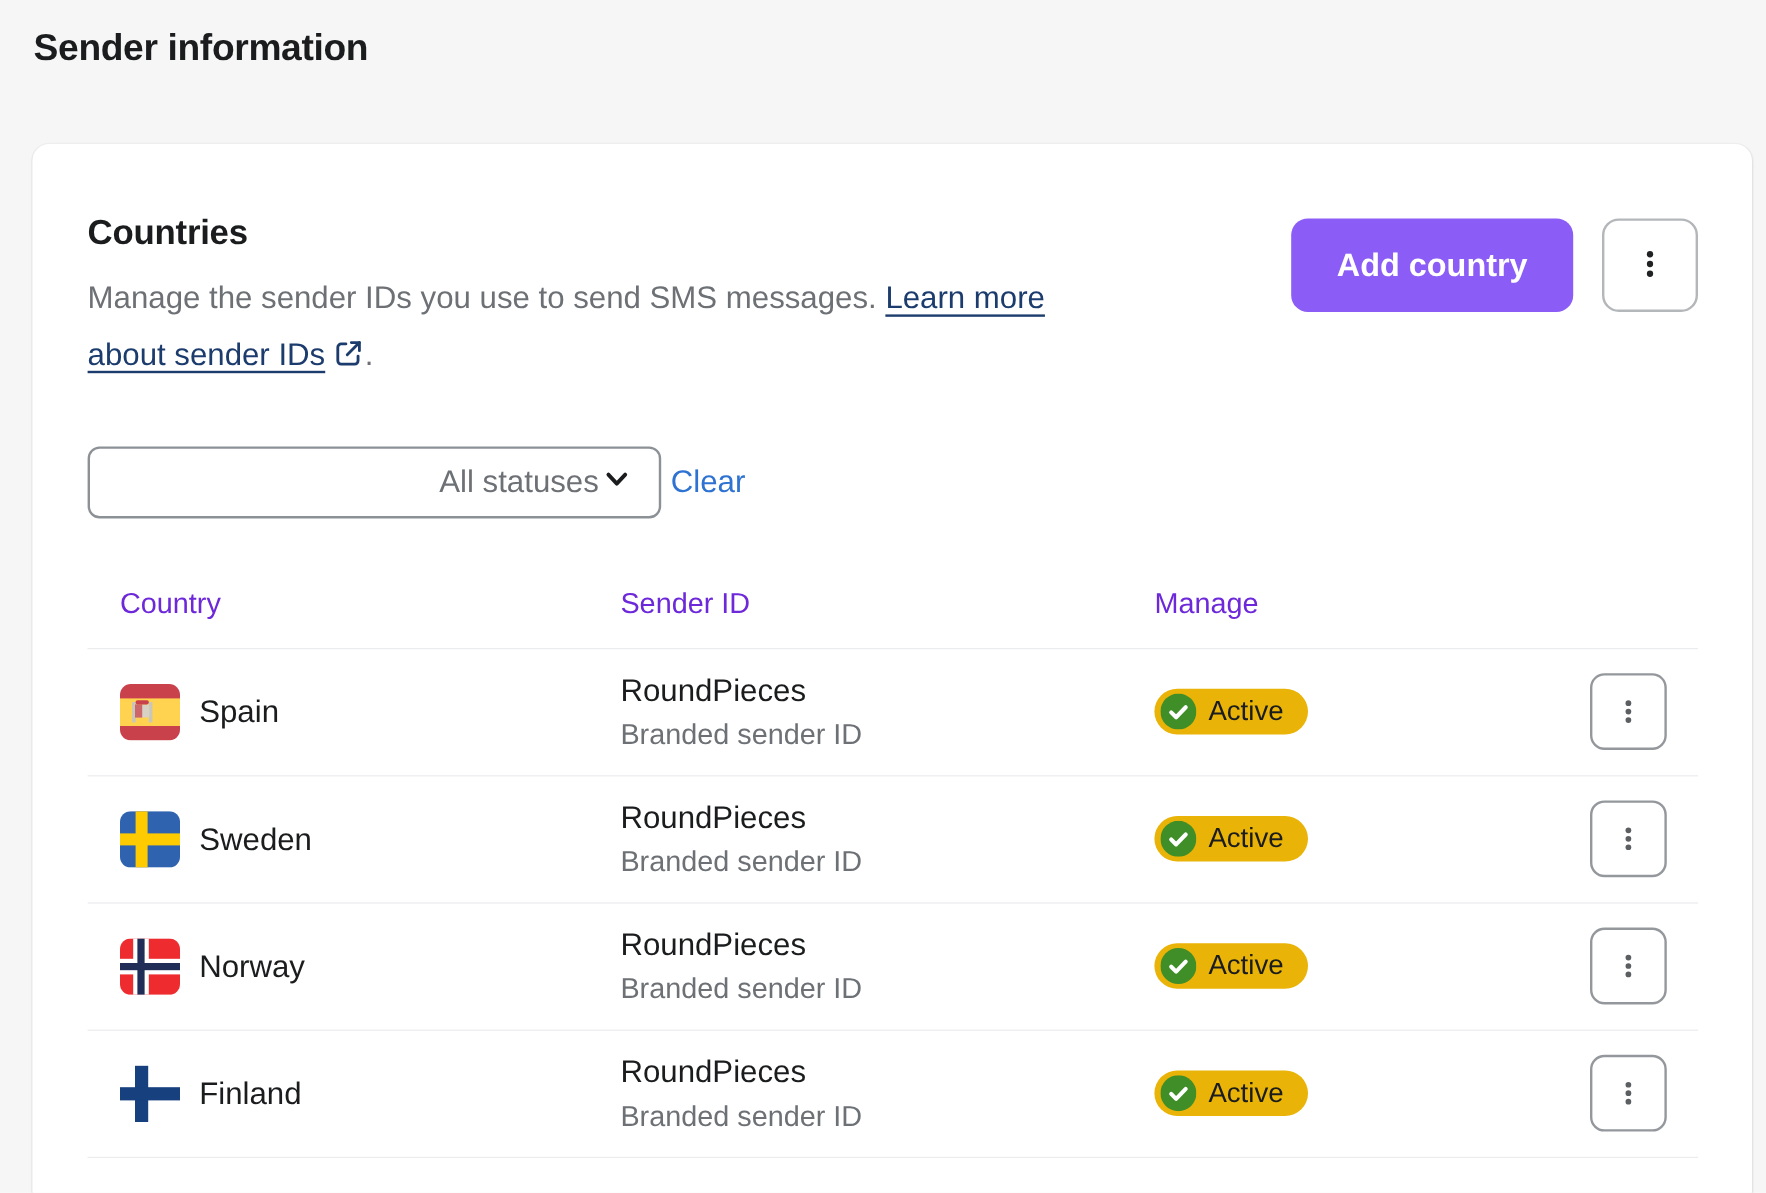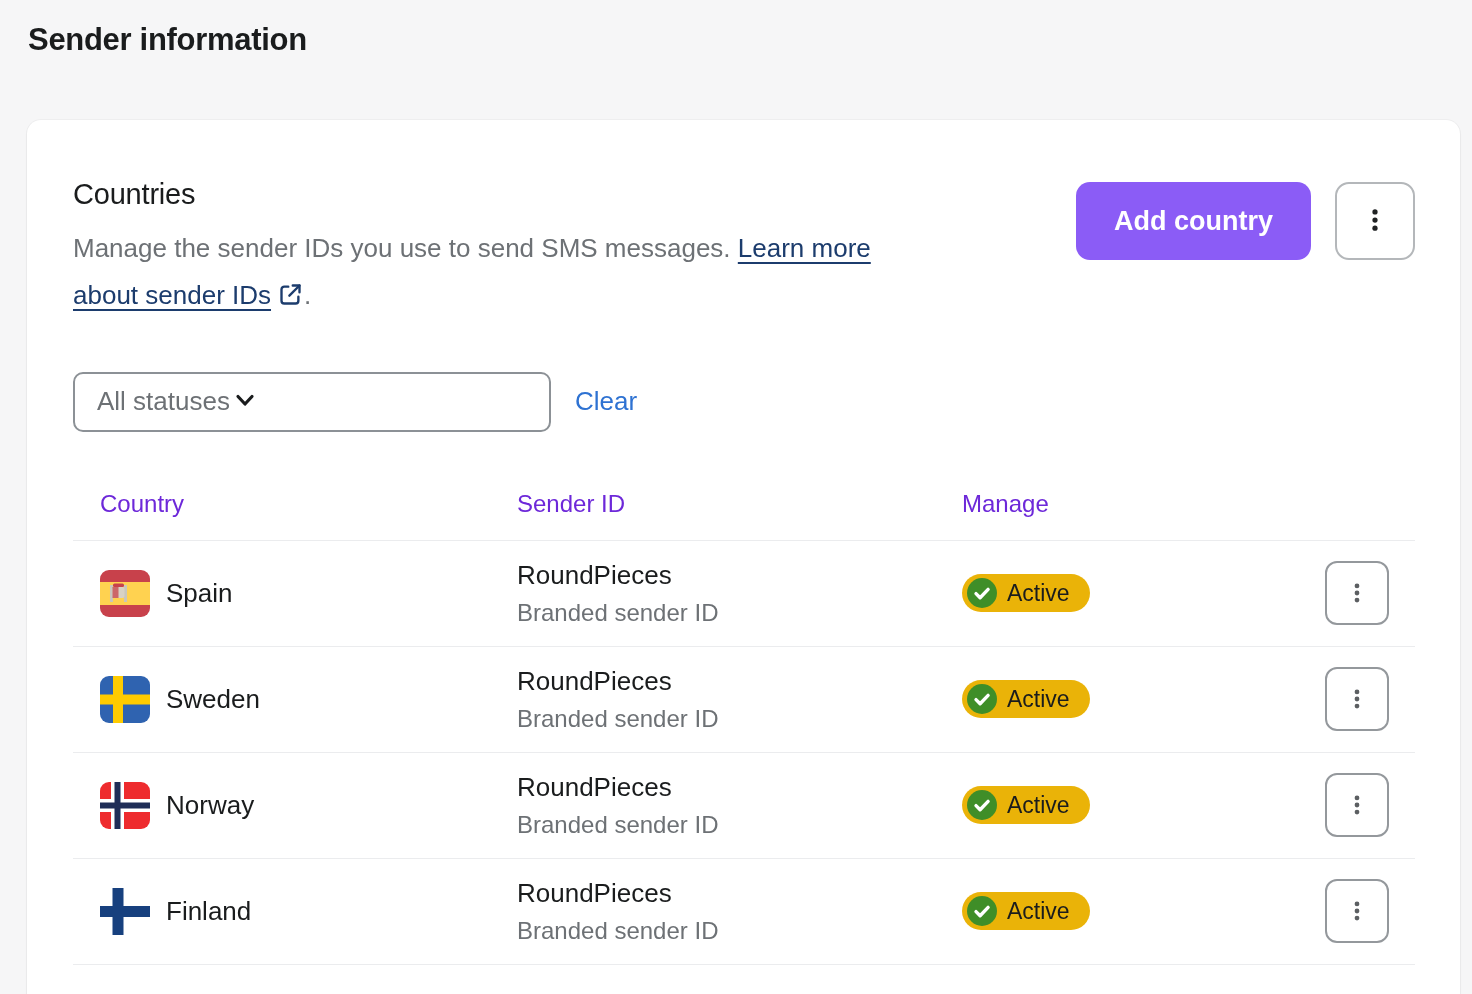--- a/index.html
+++ b/index.html
@@ -17,21 +17,21 @@
   .card {
     position:relative;
     margin:62px 12px 0 27px;
     background:#ffffff;
     border-radius:14px;
     box-shadow:0 1px 2px rgba(22,29,37,.08), 0 0 0 1px rgba(22,29,37,.03);
     padding:58px 45px 40px 46px;
     height:960px;
   }
   .card-header { display:flex; justify-content:space-between; align-items:flex-start; }
-  .card-title { font-size:29px; font-weight:400; letter-spacing:-0.2px; }
+  .card-title { font-size:29px; font-weight:700; letter-spacing:-0.2px; }
   .card-desc {
     margin-top:14px; font-size:26px; line-height:1.82;
     color:#6d7175; max-width:800px;
   }
   .card-desc a {
     color:#1c3c6d; text-decoration:underline;
     text-underline-offset:5px; text-decoration-thickness:2px;
     cursor:pointer;
   }
   .ext-icon { display:inline-block; vertical-align:-4px; margin-left:6px; }
@@ -48,25 +48,25 @@
   }
   .kebab-top {
     width:80px; height:78px; border:2px solid #b4b7ba; border-radius:14px;
   }
   .kebab-row {
     width:64px; height:64px; border:2px solid #94989c; border-radius:12px;
   }
   .filter-row { margin-top:48px; display:flex; align-items:center; }
   .select-box {
     width:478px; height:60px; border:2px solid #8c9196; border-radius:10px;
-    display:flex; align-items:center; justify-content:flex-start;
+    display:flex; align-items:center; justify-content:flex-end;
     padding:0 20px 0 22px; cursor:pointer; background:#fff;
   }
   .select-value { font-size:26px; color:#6d7175; }
-  .clear-link { margin-left:24px; font-size:26px; color:#2e72d2; text-decoration:none; cursor:pointer; }
+  .clear-link { margin-left:8px; font-size:26px; color:#2e72d2; text-decoration:none; cursor:pointer; }
 
   .table { margin-top:50px; }
   .trow-head, .trow {
     display:grid;
     grid-template-columns:444px 445px 363px 1fr;
     align-items:center;
   }
   .trow-head { padding:8px 0 22px 0; }
   .th { font-size:24px; color:#6d28d9; font-weight:400; }
   .th.first, .cell.first { padding-left:27px; }

